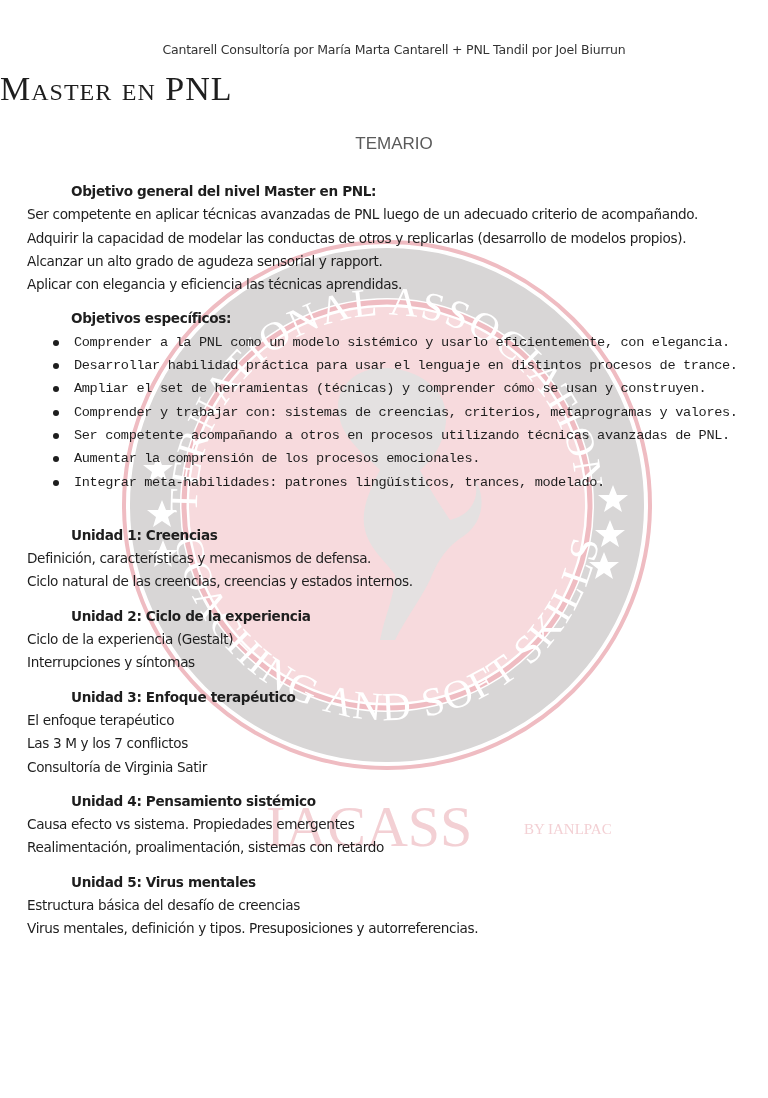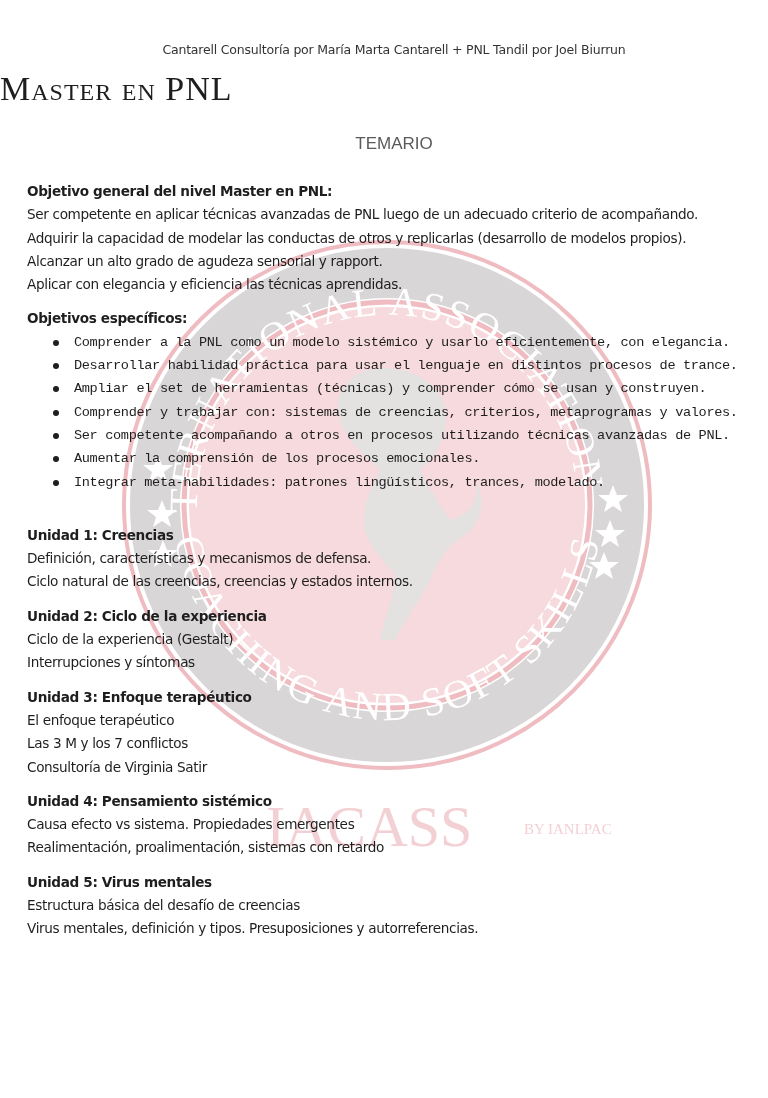--- a/index.html
+++ b/index.html
@@ -3,21 +3,21 @@
 <meta charset="utf-8">
 <style>
   html, body { margin: 0; padding: 0; background: #ffffff; }
   body { width: 768px; height: 1098px; position: relative; overflow: hidden; font-family: "Liberation Sans", sans-serif; color: #1a1a1a; }
   .watermark { position: absolute; left: 0; top: 0; width: 768px; height: 1098px; z-index: 0; pointer-events: none; }
   .page { position: absolute; left: 0; top: 0; width: 660px; height: 1098px; z-index: 1; }
   .header-line { position: absolute; top: 42px; left: 0; width: 788px; text-align: center; font-size: 12.5px; color: #333; font-family: "DejaVu Sans", sans-serif; letter-spacing: -0.2px; }
   .doc-title { position: absolute; top: 70px; left: 0; width: 768px; font-family: "Liberation Serif", serif; font-size: 34px; color: #1e1e1e; font-variant: small-caps; letter-spacing: 1px; }
   .subtitle { position: absolute; top: 134px; left: 0; width: 788px; text-align: center; font-size: 17px; color: #5a5a5a; }
   .body-text { position: absolute; left: 27px; top: 180px; width: 720px; font-family: "DejaVu Sans", sans-serif; font-size: 13.6px; line-height: 23.3px; letter-spacing: -0.35px; color: #1e1e1e; }
-  .section-head { font-weight: bold; }
+  .section-head { font-weight: bold; margin-left: 44px; }
   .block { margin: 0; }
   .gap { height: 11px; }
   .gap-lg { height: 30px; }
   ul.bullets { margin: 0; padding: 0; list-style: none; font-family: Liberation Mono, monospace; }
   ul.bullets li { position: relative; padding-left: 47px; }
   ul.bullets li .dot { position: absolute; left: 26px; top: 9px; width: 6px; height: 6px; border-radius: 50%; background: #1e1e1e; }
 </style>
 </head>
 <body>
 

